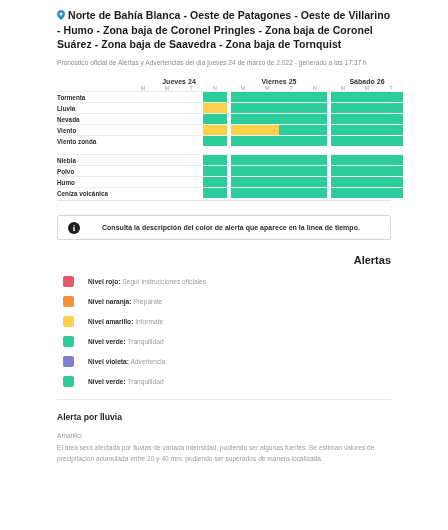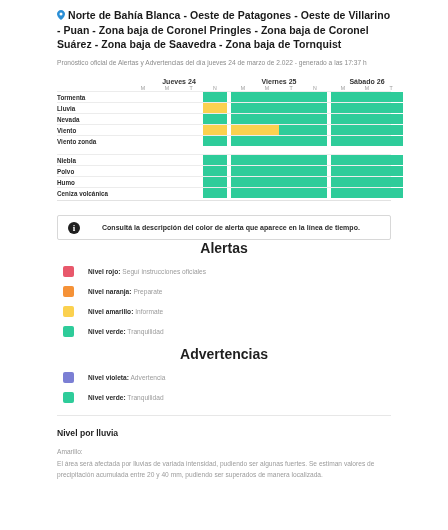--- a/index.html
+++ b/index.html
@@ -109,24 +109,25 @@
   .info-text {
     margin-left: 22px;
     font-size: 7px;
     font-weight: bold;
     color: #2b2b2b;
     letter-spacing: 0.02px;
   }
 
   
   .sec-title {
-    text-align:center;
-    font-size: 14px;
+    text-align:right;
+    font-size: 11px;
     font-weight:bold;
     color:#1f1f1f;
+    margin-top: 14px;
     margin-bottom: 10px;
   }
   .legend-item {
     display:flex;
     align-items:center;
     margin-bottom: 9px;
   }
   .swatch {
     width: 11px; height: 11px;
     border-radius: 2px;
@@ -179,21 +180,21 @@
 </head>
 <body>
 
 <div class="page">
   <div class="inner">
 
     <div>
       <div class="loc-title"><span class="pin-icon"><svg width="8" height="10" viewBox="0 0 8 10">
               <path d="M4 0C1.8 0 0 1.8 0 4c0 3 4 6 4 6s4-3 4-6c0-2.2-1.8-4-4-4z" fill="#2b8fd6"></path>
               <circle cx="4" cy="3.9" r="1.5" fill="#ffffff"></circle>
-            </svg></span><span>Norte de Bahía Blanca - Oeste de Patagones - Oeste de Villarino - Puan - Zona baja de Coronel Pringles - Zona baja de Coronel Suárez - Zona baja de Saavedra - Zona baja de Tornquist</span></div>
+            </svg></span><span>Norte de Bahía Blanca - Oeste de Patagones - Oeste de Villarino - Humo - Zona baja de Coronel Pringles - Zona baja de Coronel Suárez - Zona baja de Saavedra - Zona baja de Tornquist</span></div>
       <div class="subtitle">Pronóstico oficial de Alertas y Advertencias del día jueves 24 de marzo de 2.022 - generado a las 17:37 h</div>
     </div>
 
     <div class="timeline">
 
       <div class="tl-row">
         <div class="tl-label"></div>
         <div class="tl-track">
             <div class="day-head-row" id="day-head-row">
               <div class="day-head" style="width: 96px;">Jueves 24</div>
@@ -453,35 +454,34 @@
         <div class="legend-item">
           <div class="swatch" style="background: rgb(251, 209, 79);"></div>
           <div class="legend-text"><b>Nivel amarillo:</b><span> Informate</span></div>
         </div>
         <div class="legend-item">
           <div class="swatch" style="background: rgb(46, 204, 154);"></div>
           <div class="legend-text"><b>Nivel verde:</b><span> Tranquilidad</span></div>
         </div>
       </div>
 
-    <div class="sec-title">Advertencias</div>
     <div id="advertencias-legend">
         <div class="legend-item">
           <div class="swatch" style="background: rgb(123, 127, 212);"></div>
           <div class="legend-text"><b>Nivel violeta:</b><span> Advertencia</span></div>
         </div>
         <div class="legend-item">
           <div class="swatch" style="background: rgb(46, 204, 154);"></div>
           <div class="legend-text"><b>Nivel verde:</b><span> Tranquilidad</span></div>
         </div>
       </div>
 
     <div id="alert-details">
         <div class="divider"></div>
         <div>
-          <div class="alert-h">Nivel por lluvia</div>
+          <div class="alert-h">Alerta por lluvia</div>
           <div class="alert-level">Amarillo:</div>
           <div class="alert-body">El área será afectada por lluvias de variada intensidad, pudiendo ser algunas fuertes. Se estiman valores de precipitación acumulada entre 20 y 40 mm, pudiendo ser superados de manera localizada.</div>
         </div>
       </div>
 
   </div>
 </div>
 
 </body></html>

